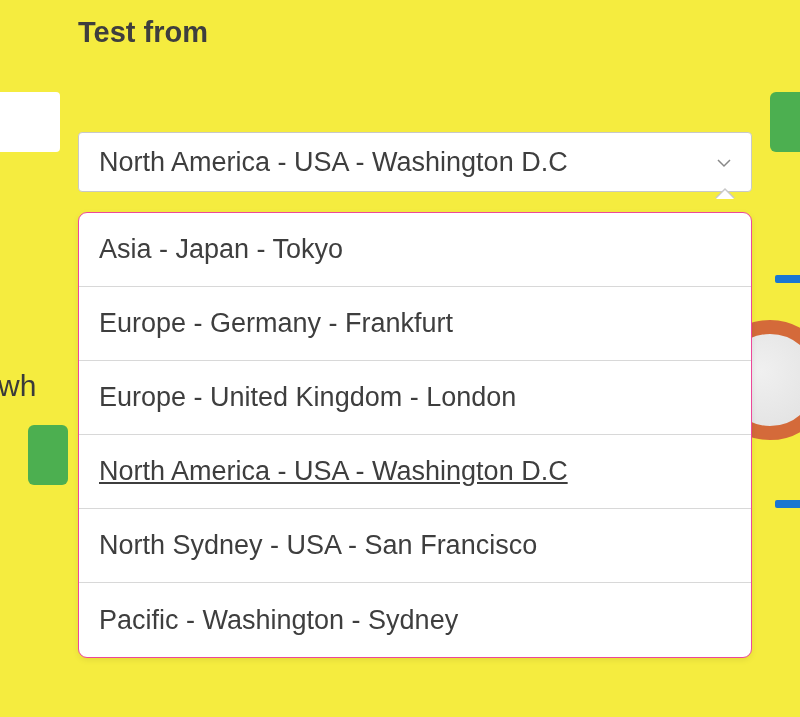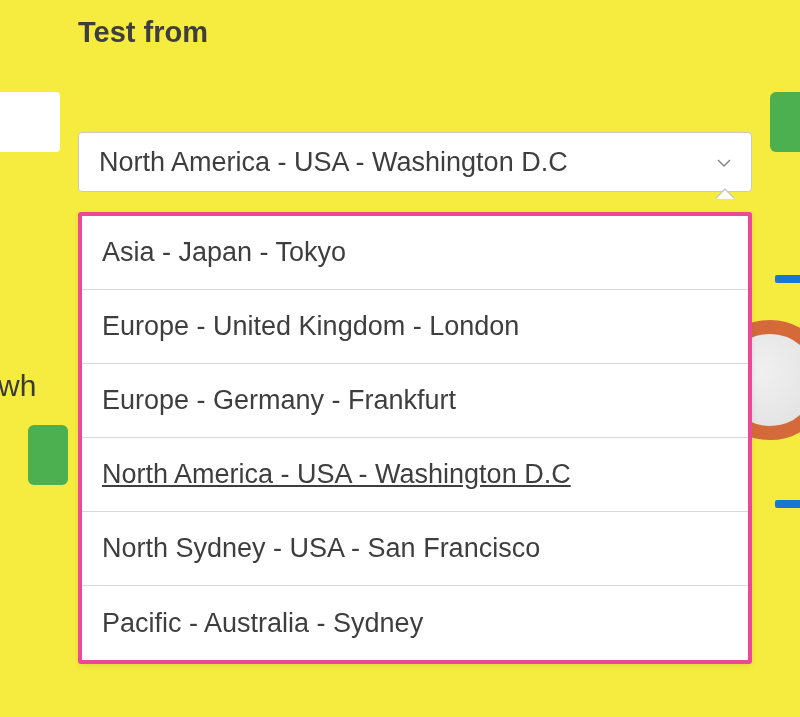--- a/index.html
+++ b/index.html
@@ -134,22 +134,22 @@
       border-right: 10px solid transparent;
       border-bottom: 10px solid #c8c8c8;
       z-index: 100;
     }
     .dropdown-list {
       position: absolute;
       top: 80px;
       left: 0;
       width: 100%;
       background: #ffffff;
-      border: 4px solid #ec4899;
-      border-radius: 3px;
+      border: 1px solid #ec4899;
+      border-radius: 9px;
       z-index: 50;
       box-shadow: 0 2px 6px rgba(0,0,0,0.08);
     }
     .dropdown-item {
       height: 74px;
       display: flex;
       align-items: center;
       padding: 0 20px;
       font-size: 27px;
       color: #3e3e3e;
@@ -182,19 +182,19 @@
     <span class="chevron">
       <svg width="14" height="10" viewBox="0 0 14 10">
         <path d="M1 2 L7 8 L13 2" stroke="#888" stroke-width="1.5" fill="none"></path>
       </svg>
     </span>
   </div>
   <div class="dropdown-arrow-pointer-border"></div>
   <div class="dropdown-arrow-pointer"></div>
   <div class="dropdown-list" id="dropdown-list">
       <div class="dropdown-item">Asia - Japan - Tokyo</div>
+      <div class="dropdown-item">Europe - Germany - Frankfurt</div>
       <div class="dropdown-item">Europe - United Kingdom - London</div>
-      <div class="dropdown-item">Europe - Germany - Frankfurt</div>
       <div class="dropdown-item highlighted">North America - USA - Washington D.C</div>
       <div class="dropdown-item">North Sydney - USA - San Francisco</div>
-      <div class="dropdown-item">Pacific - Australia - Sydney</div>
+      <div class="dropdown-item">Pacific - Washington - Sydney</div>
     </div>
 </div>
 
 </body></html>

